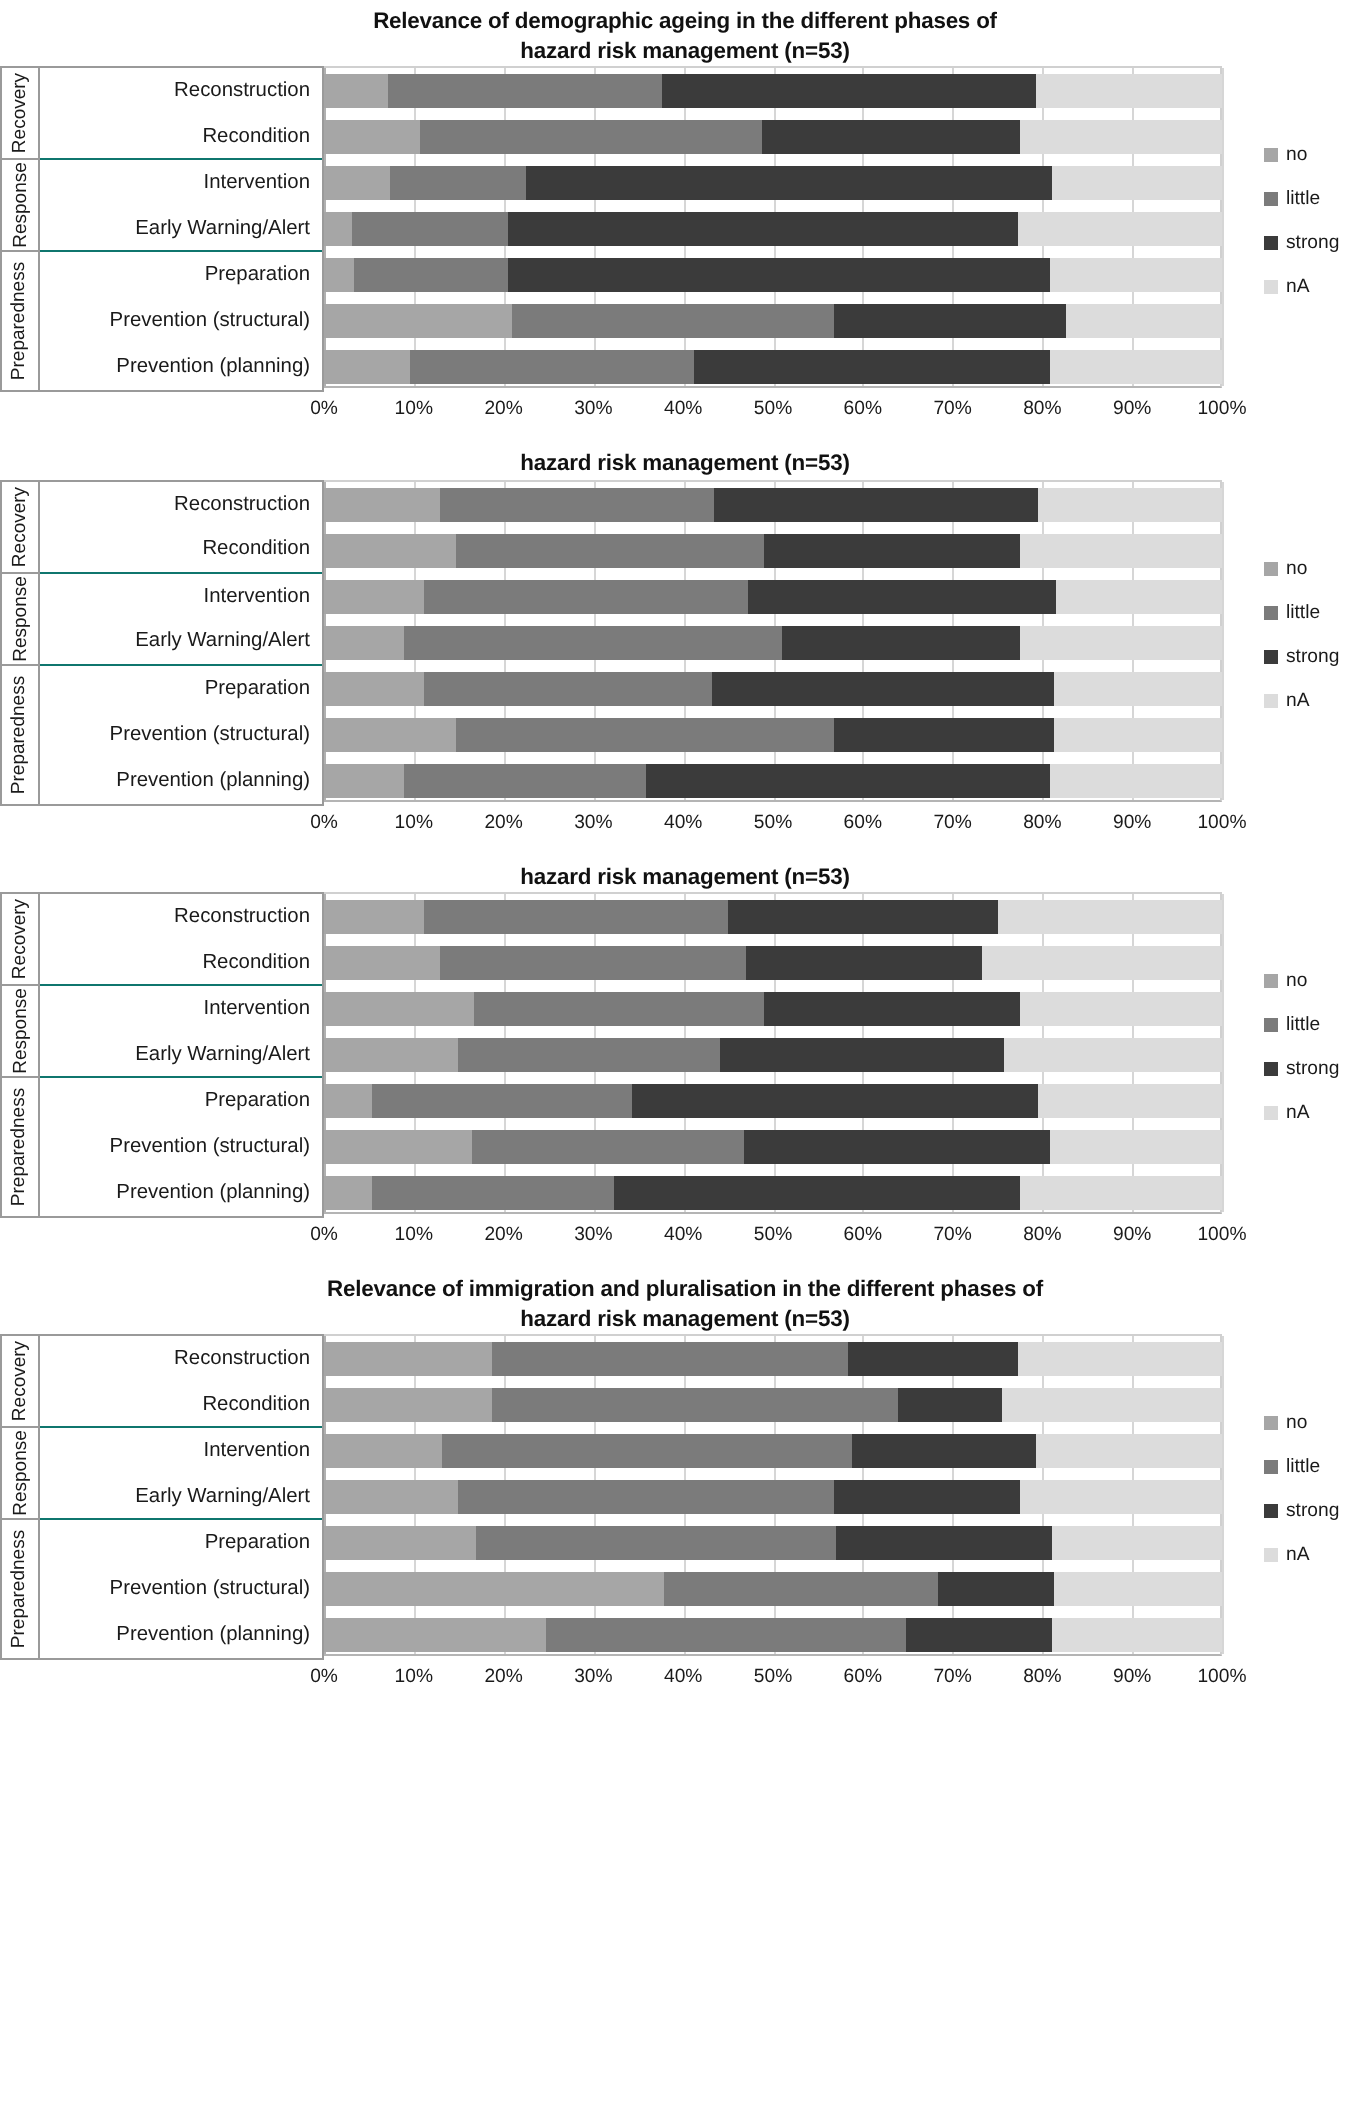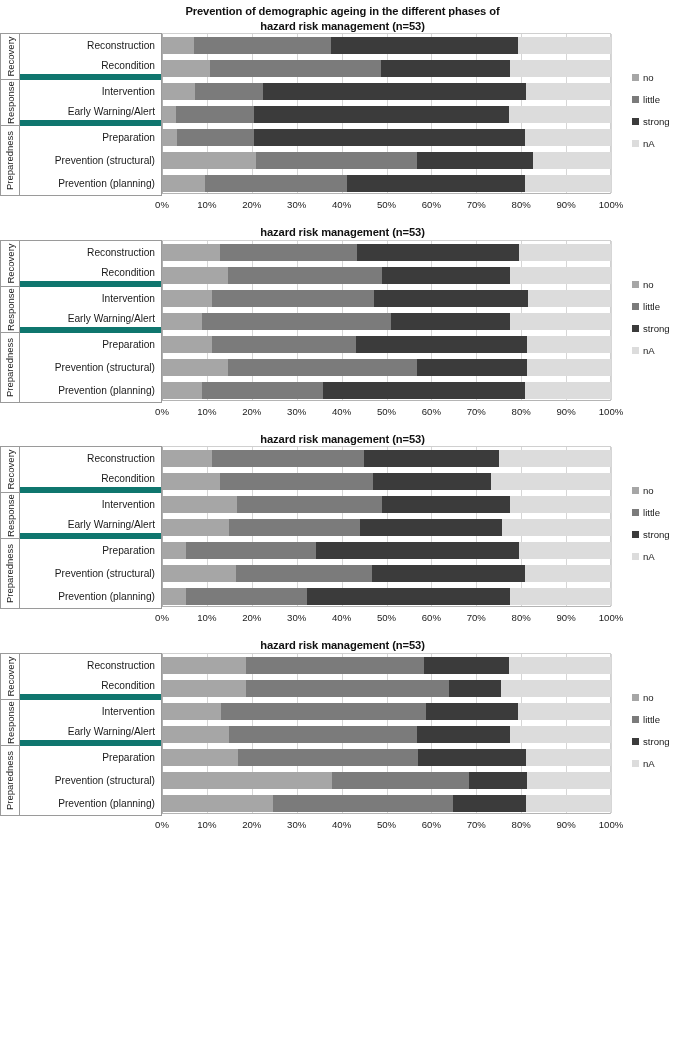--- a/index.html
+++ b/index.html
@@ -83,21 +83,21 @@
   .cat-cell {
     display: flex;
     align-items: center;
     justify-content: flex-end;
     padding-right: 6px;
     box-sizing: border-box;
     font-size: 10.2px;
     color: #1a1a1a;
     white-space: nowrap;
   }
-  .cat-sep { border-bottom: 6px solid #0f766e; }
+  .cat-sep { border-bottom: 1px solid #0f766e; }
 
   
   .plot {
     position: relative;
     flex: 0 0 449px;
     width: 449px;
     box-sizing: border-box;
     border-top: 1px solid #d0d0d0;
     border-bottom: 1px solid #b4b4b4;
     border-right: 1px solid #d0d0d0;
@@ -163,21 +163,21 @@
     flex: 0 0 7px;
   }
 </style>
 </head>
 <body>
 
 <div class="page">
 
 <div class="chart-block" style="margin-top: 4px;">
       <div class="chart-title">
-        <span class="line">Prevention of demographic ageing in the different phases of</span>
+        <span class="line">Relevance of demographic ageing in the different phases of</span>
         <span class="line">hazard risk management (n=53)</span>
       </div>
       <div class="chart-body">
         <div class="group-axis" style="height: 163px;">
           <div class="group-cell" style="height: 46px;">
             <span>Recovery</span>
           </div>
           <div class="group-cell" style="height: 46px;">
             <span>Response</span>
           </div>
@@ -599,20 +599,21 @@
         <div class="xtick" style="left: 224.5px;">50%</div>
         <div class="xtick" style="left: 269.4px;">60%</div>
         <div class="xtick" style="left: 314.3px;">70%</div>
         <div class="xtick" style="left: 359.2px;">80%</div>
         <div class="xtick" style="left: 404.1px;">90%</div>
         <div class="xtick" style="left: 449px;">100%</div>
       </div>
     </div>
     <div class="chart-block" style="margin-top: 11px;">
       <div class="chart-title">
+        <span class="line">Relevance of immigration and pluralisation in the different phases of</span>
         <span class="line">hazard risk management (n=53)</span>
       </div>
       <div class="chart-body">
         <div class="group-axis" style="height: 163px;">
           <div class="group-cell" style="height: 46px;">
             <span>Recovery</span>
           </div>
           <div class="group-cell" style="height: 46px;">
             <span>Response</span>
           </div>

